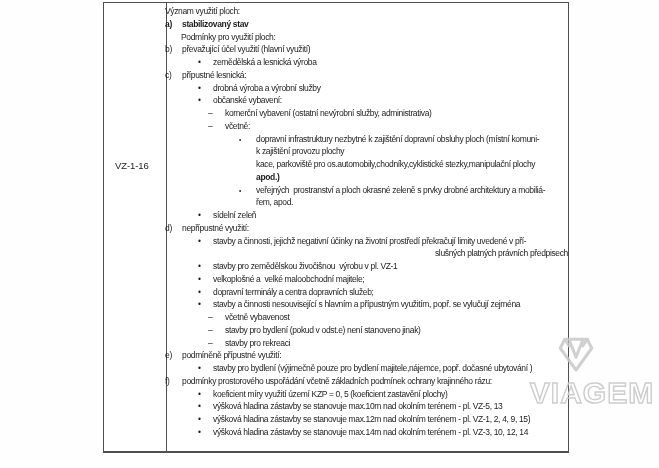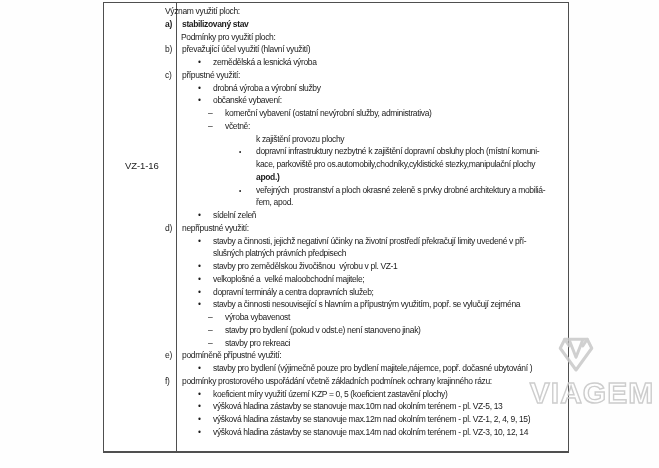--- a/index.html
+++ b/index.html
@@ -15,21 +15,21 @@
     color:var(--text);
   }
   .scan-page{position:absolute;inset:0;background:#fefefe;}
   .ztable{
     position:absolute;left:103px;top:2px;width:464px;height:448px;
     border:1px solid var(--border);
     border-bottom-width:2px;
     background:#ffffff;
   }
   .cell-left{
-    position:absolute;left:16px;top:0;bottom:0;width:56px;
+    position:absolute;left:6px;top:0;bottom:0;width:56px;
     border-right:1px solid var(--border);
   }
   .row-id{
     position:absolute;left:5px;top:157px;
     font-size:9.5px;line-height:12px;letter-spacing:-0.1px;white-space:pre;
   }
   .cell-right{
     position:absolute;left:57px;top:0;right:0;bottom:0;
     padding:2px 0 0 4px;
   }
@@ -67,40 +67,40 @@
     <div class="cell-left">
       <div class="row-id">VZ-1-16</div>
     </div>
     <div class="cell-right">
       <div class="content" id="content">
           <div class="line" style="padding-left: 0px;"><span>Význam využití ploch:</span></div>
           <div class="line bold" style="padding-left: 17px;"><span class="mk mk-letter" style="left: 0px;">a)</span><span>stabilizovaný stav</span></div>
           <div class="line" style="padding-left: 16px;"><span>Podmínky pro využití ploch:</span></div>
           <div class="line" style="padding-left: 17px;"><span class="mk mk-letter" style="left: 0px;">b)</span><span>převažující účel využití (hlavní využití)</span></div>
           <div class="line" style="padding-left: 48px;"><span class="mk mk-b1" style="left: 33px;">•</span><span>zemědělská a lesnická výroba</span></div>
-          <div class="line" style="padding-left: 17px;"><span class="mk mk-letter" style="left: 0px;">c)</span><span>přípustné využití:</span></div>
+          <div class="line" style="padding-left: 17px;"><span class="mk mk-letter" style="left: 0px;">c)</span><span>přípustné lesnická:</span></div>
           <div class="line" style="padding-left: 48px;"><span class="mk mk-b1" style="left: 33px;">•</span><span>drobná výroba a výrobní služby</span></div>
           <div class="line" style="padding-left: 48px;"><span class="mk mk-b1" style="left: 33px;">•</span><span>občanské vybavení:</span></div>
           <div class="line" style="padding-left: 60px;"><span class="mk mk-d2" style="left: 43px;">–</span><span>komerční vybavení (ostatní nevýrobní služby, administrativa)</span></div>
           <div class="line" style="padding-left: 60px;"><span class="mk mk-d2" style="left: 43px;">–</span><span>včetně:</span></div>
+          <div class="line" style="padding-left: 91px;"><span class="mk mk-b3" style="left: 74px;">•</span><span>dopravní infrastruktury nezbytné k zajištění dopravní obsluhy ploch (místní komuni-</span></div>
           <div class="line" style="padding-left: 91px;"><span>k zajištění provozu plochy</span></div>
-          <div class="line" style="padding-left: 91px;"><span class="mk mk-b3" style="left: 74px;">•</span><span>dopravní infrastruktury nezbytné k zajištění dopravní obsluhy ploch (místní komuni-</span></div>
           <div class="line" style="padding-left: 91px;"><span>kace, parkoviště pro os.automobily,chodníky,cyklistické stezky,manipulační plochy</span></div>
           <div class="line" style="padding-left: 91px; font-weight: bold;"><span>apod.)</span></div>
           <div class="line" style="padding-left: 91px;"><span class="mk mk-b3" style="left: 74px;">•</span><span>veřejných  prostranství a ploch okrasné zeleně s prvky drobné architektury a mobiliá-</span></div>
           <div class="line" style="padding-left: 91px;"><span>řem, apod.</span></div>
           <div class="line" style="padding-left: 48px;"><span class="mk mk-b1" style="left: 33px;">•</span><span>sídelní zeleň</span></div>
           <div class="line" style="padding-left: 17px;"><span class="mk mk-letter" style="left: 0px;">d)</span><span>nepřípustné využití:</span></div>
           <div class="line" style="padding-left: 48px;"><span class="mk mk-b1" style="left: 33px;">•</span><span>stavby a činnosti, jejichž negativní účinky na životní prostředí překračují limity uvedené v pří-</span></div>
-          <div class="line" style="padding-left: 48px;"><span>slušných platných právních předpisech</span></div>
+          <div class="line" style="padding-left: 48px; text-align: right;"><span>slušných platných právních předpisech</span></div>
           <div class="line" style="padding-left: 48px;"><span class="mk mk-b1" style="left: 33px;">•</span><span>stavby pro zemědělskou živočišnou  výrobu v pl. VZ-1</span></div>
           <div class="line" style="padding-left: 48px;"><span class="mk mk-b1" style="left: 33px;">•</span><span>velkoplošné a  velké maloobchodní majitele;</span></div>
           <div class="line" style="padding-left: 48px;"><span class="mk mk-b1" style="left: 33px;">•</span><span>dopravní terminály a centra dopravních služeb;</span></div>
           <div class="line" style="padding-left: 48px;"><span class="mk mk-b1" style="left: 33px;">•</span><span>stavby a činnosti nesouvisející s hlavním a přípustným využitím, popř. se vylučují zejména</span></div>
-          <div class="line" style="padding-left: 60px;"><span class="mk mk-d2" style="left: 43px;">–</span><span>výroba vybavenost</span></div>
+          <div class="line" style="padding-left: 60px;"><span class="mk mk-d2" style="left: 43px;">–</span><span>včetně vybavenost</span></div>
           <div class="line" style="padding-left: 60px;"><span class="mk mk-d2" style="left: 43px;">–</span><span>stavby pro bydlení (pokud v odst.e) není stanoveno jinak)</span></div>
           <div class="line" style="padding-left: 60px;"><span class="mk mk-d2" style="left: 43px;">–</span><span>stavby pro rekreaci</span></div>
           <div class="line" style="padding-left: 17px;"><span class="mk mk-letter" style="left: 0px;">e)</span><span>podmíněně přípustné využití:</span></div>
           <div class="line" style="padding-left: 48px;"><span class="mk mk-b1" style="left: 33px;">•</span><span>stavby pro bydlení (výjimečně pouze pro bydlení majitele,nájemce, popř. dočasné ubytování )</span></div>
           <div class="line" style="padding-left: 17px;"><span class="mk mk-letter" style="left: 0px;">f)</span><span>podmínky prostorového uspořádání včetně základních podmínek ochrany krajinného rázu:</span></div>
           <div class="line" style="padding-left: 48px;"><span class="mk mk-b1" style="left: 33px;">•</span><span>koeficient míry využití území KZP = 0, 5 (koeficient zastavění plochy)</span></div>
           <div class="line" style="padding-left: 48px;"><span class="mk mk-b1" style="left: 33px;">•</span><span>výšková hladina zástavby se stanovuje max.10m nad okolním terénem - pl. VZ-5, 13</span></div>
           <div class="line" style="padding-left: 48px;"><span class="mk mk-b1" style="left: 33px;">•</span><span>výšková hladina zástavby se stanovuje max.12m nad okolním terénem - pl. VZ-1, 2, 4, 9, 15)</span></div>
           <div class="line" style="padding-left: 48px;"><span class="mk mk-b1" style="left: 33px;">•</span><span>výšková hladina zástavby se stanovuje max.14m nad okolním terénem - pl. VZ-3, 10, 12, 14</span></div>
         </div>

